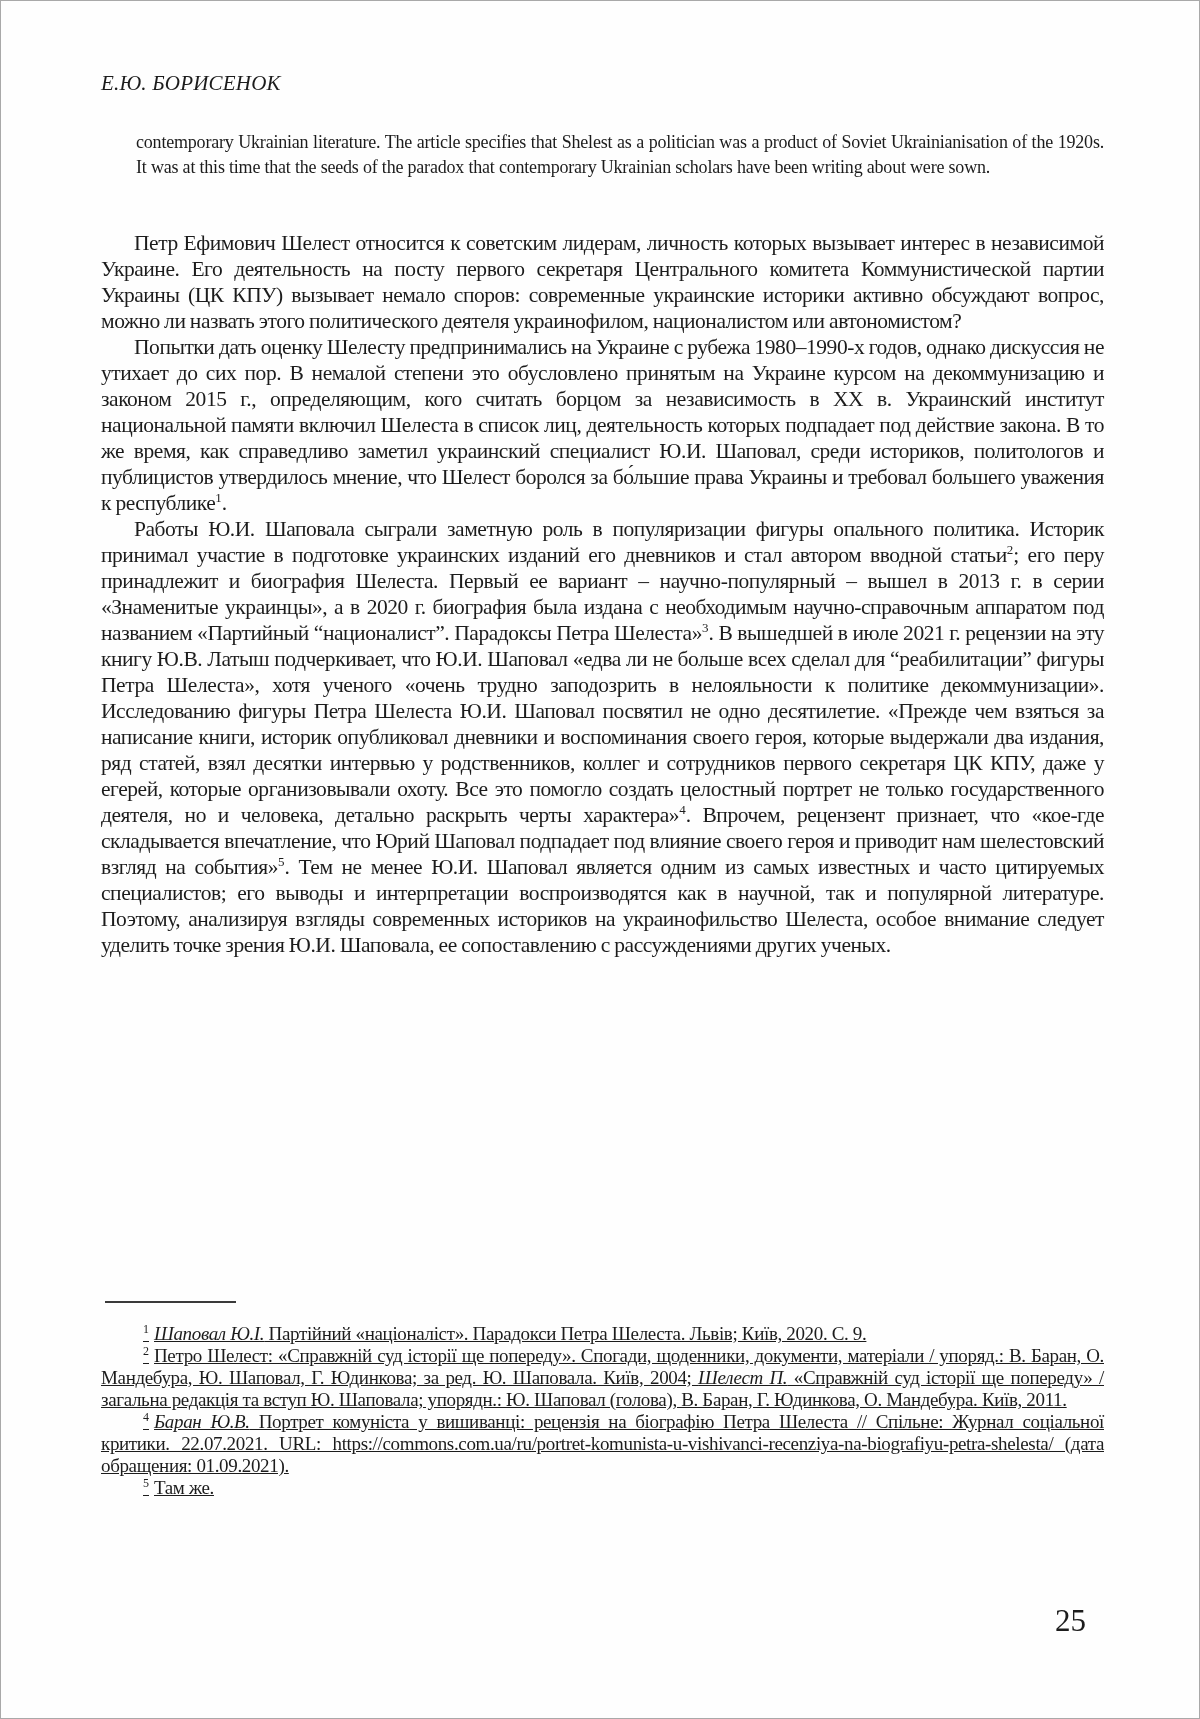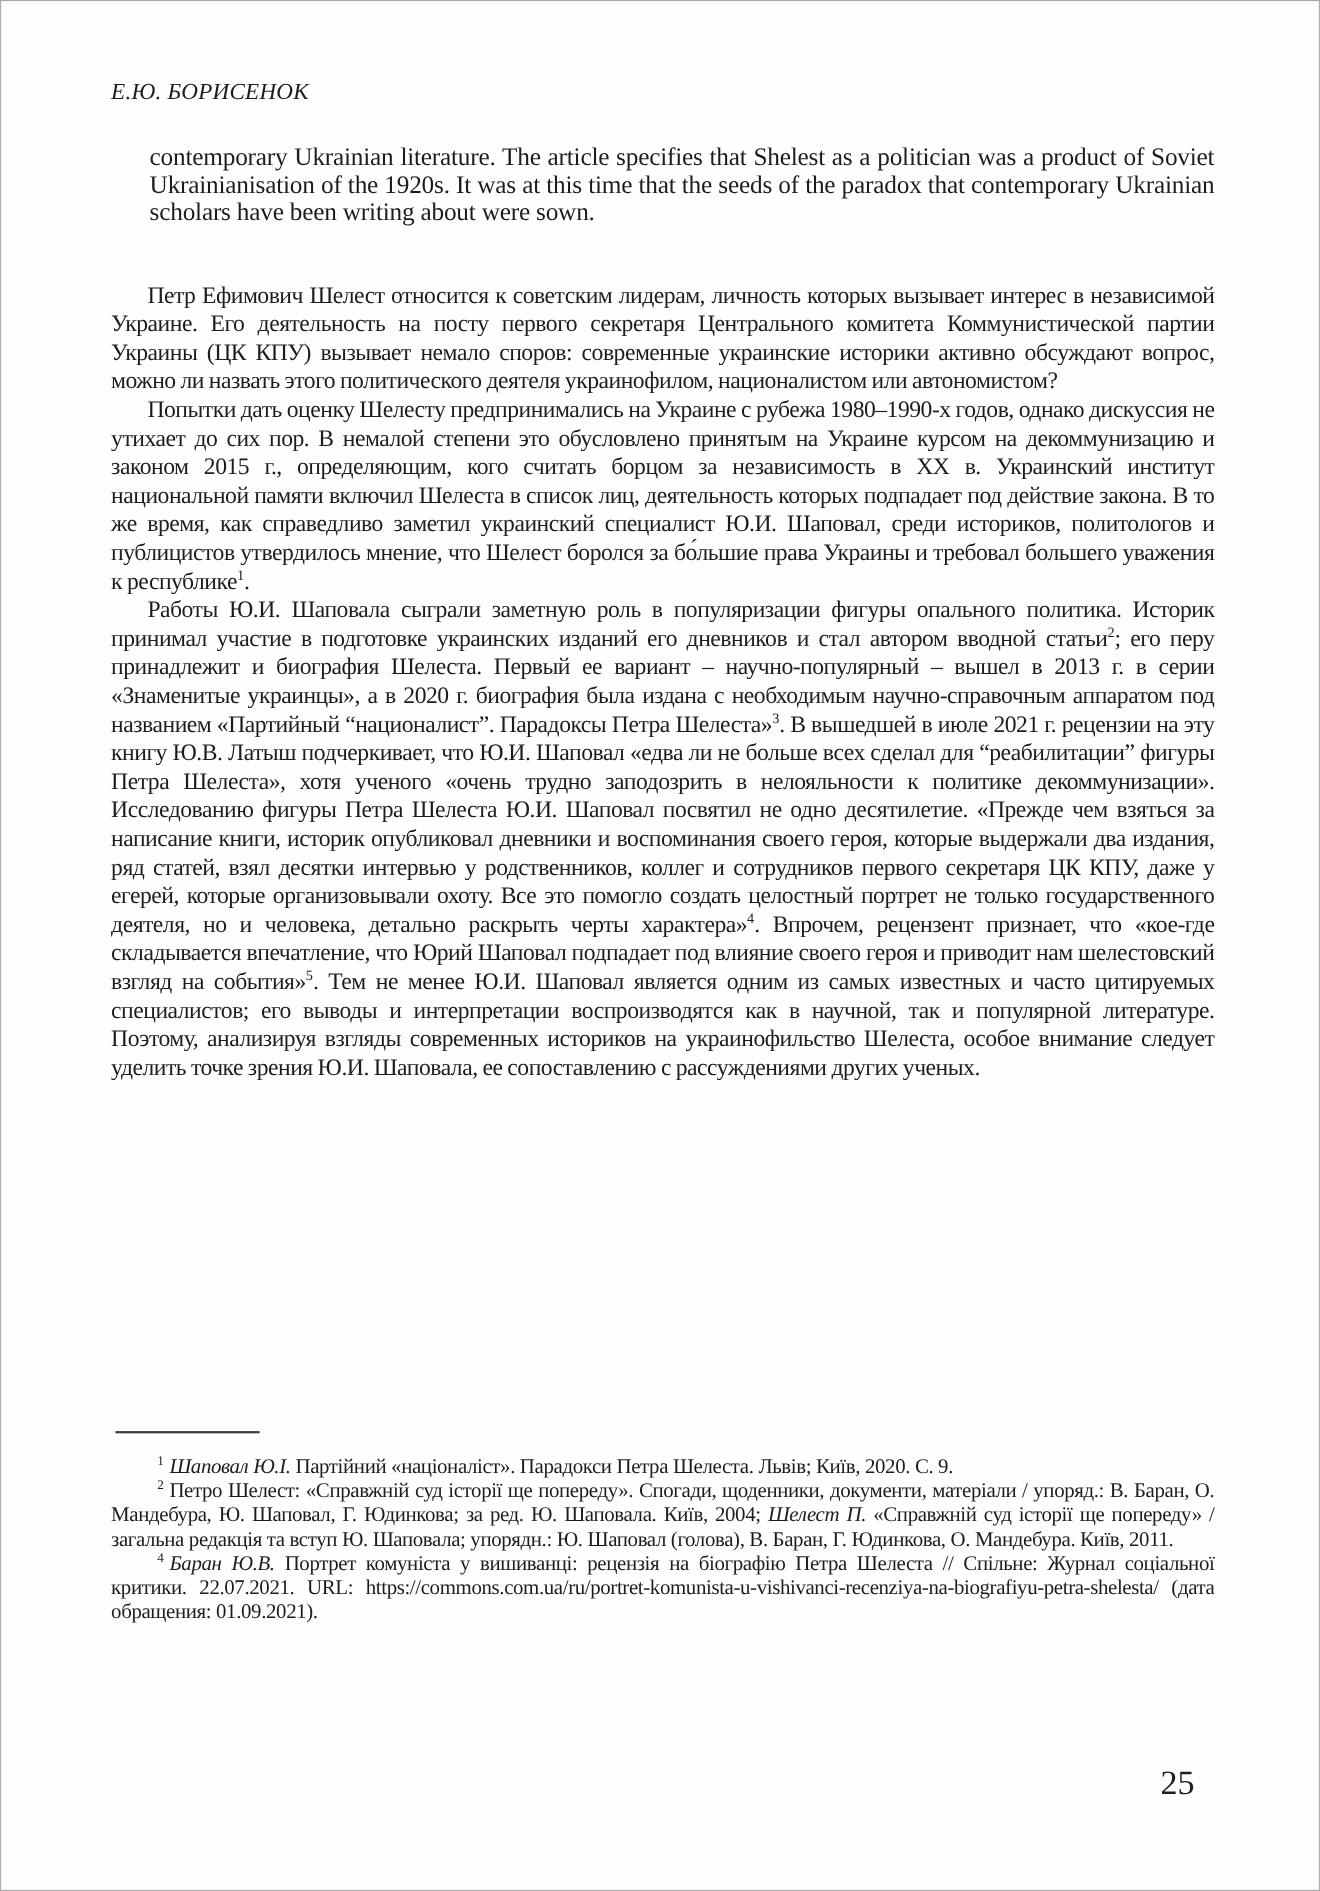--- a/index.html
+++ b/index.html
@@ -27,21 +27,21 @@
     letter-spacing: 0.2px;
     white-space: nowrap;
   }
   .running-head .author { font-style: italic; }
   .running-head .rtitle { letter-spacing: -0.2px; }
 
   
   .abstract {
     margin-top: 34px;
     margin-left: 35px;
-    font-size: 23px;
+    font-size: 18px;
     line-height: 25px;
     text-align: justify;
     letter-spacing: -0.2px;
   }
   .keywords {
     margin-top: 13px;
     margin-left: 35px;
     font-size: 19.5px;
     line-height: 25px;
   }
@@ -76,20 +76,21 @@
     border: 0;
     border-top: 2px solid #3a3a3a;
     margin: 0 0 0 4px;
   }
   .footnotes {
     margin-top: 20px;
     font-size: 19px;
     line-height: 22px;
     text-align: justify;
     letter-spacing: -0.35px;
+    text-decoration: underline;
   }
   .footnotes p { margin: 0; text-indent: 42px; }
   .footnotes sup { font-size: 12px; margin-right: 5px; }
   .fn-italic { font-style: italic; }
 
   .page-number {
     position: absolute;
     right: 113px;
     top: 1602px;
     font-size: 31px;
@@ -115,17 +116,18 @@
     </div>
 
   </div>
 
   <div class="footnote-section">
     <hr class="fn-separator">
     <div class="footnotes">
       <p><sup>1</sup><span class="fn-italic">Шаповал Ю.І.</span><span> Партійний «націоналіст». Парадокси Петра Шелеста. Львів; Київ, 2020. С. 9.</span></p>
       <p><sup>2</sup><span>Петро Шелест: «Справжній суд історії ще попереду». Спогади, щоденники, документи, матеріали / упоряд.: В. Баран, О. Мандебура, Ю. Шаповал, Г. Юдинкова; за ред. Ю. Шаповала. Київ, 2004; </span><span class="fn-italic">Шелест П.</span><span> «Справжній суд історії ще попереду» / загальна редакція та вступ Ю. Шаповала; упорядн.: Ю. Шаповал (голова), В. Баран, Г. Юдинкова, О. Мандебура. Київ, 2011.</span></p>
       <p><sup>4</sup><span class="fn-italic">Баран Ю.В.</span><span> Портрет комуніста у вишиванці: рецензія на біографію Петра Шелеста // Спільне: Журнал соціальної критики. 22.07.2021. URL: https://commons.com.ua/ru/portret-komunista-u-vishivanci-recenziya-na-biografiyu-petra-shelesta/ (дата обращения: 01.09.2021).</span></p>
+      <p><sup>5</sup><span>Там же.</span></p>
     </div>
   </div>
 
   <div class="page-number">25</div>
 </div>
 
 </body></html>

